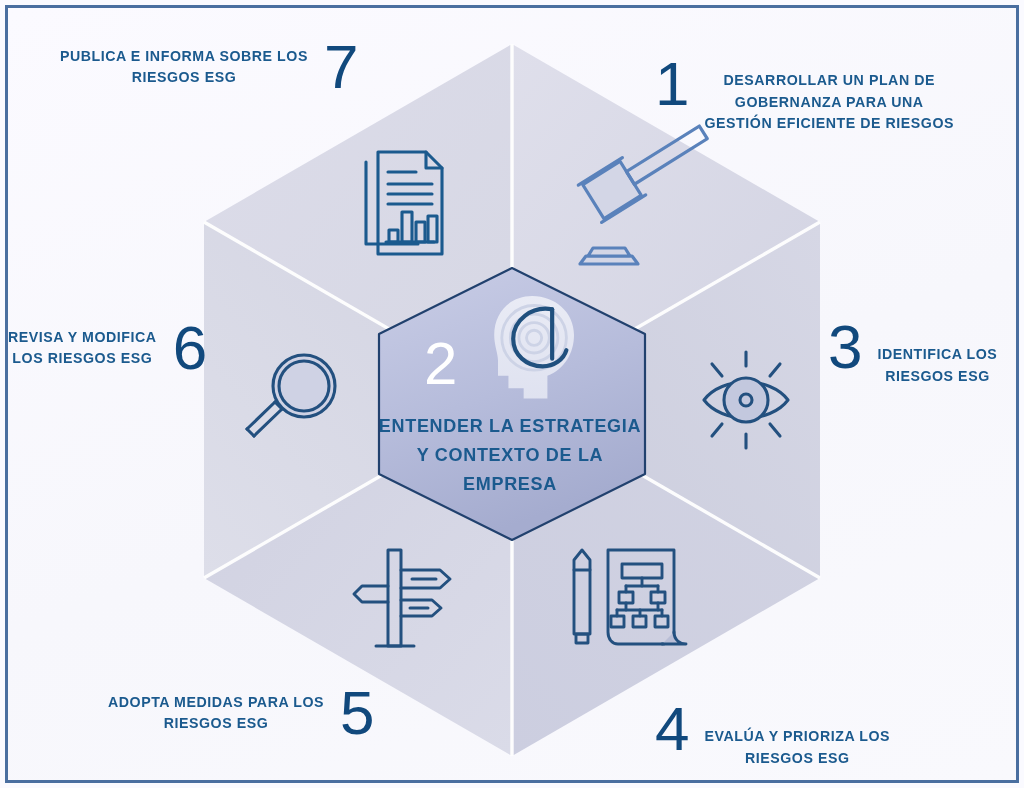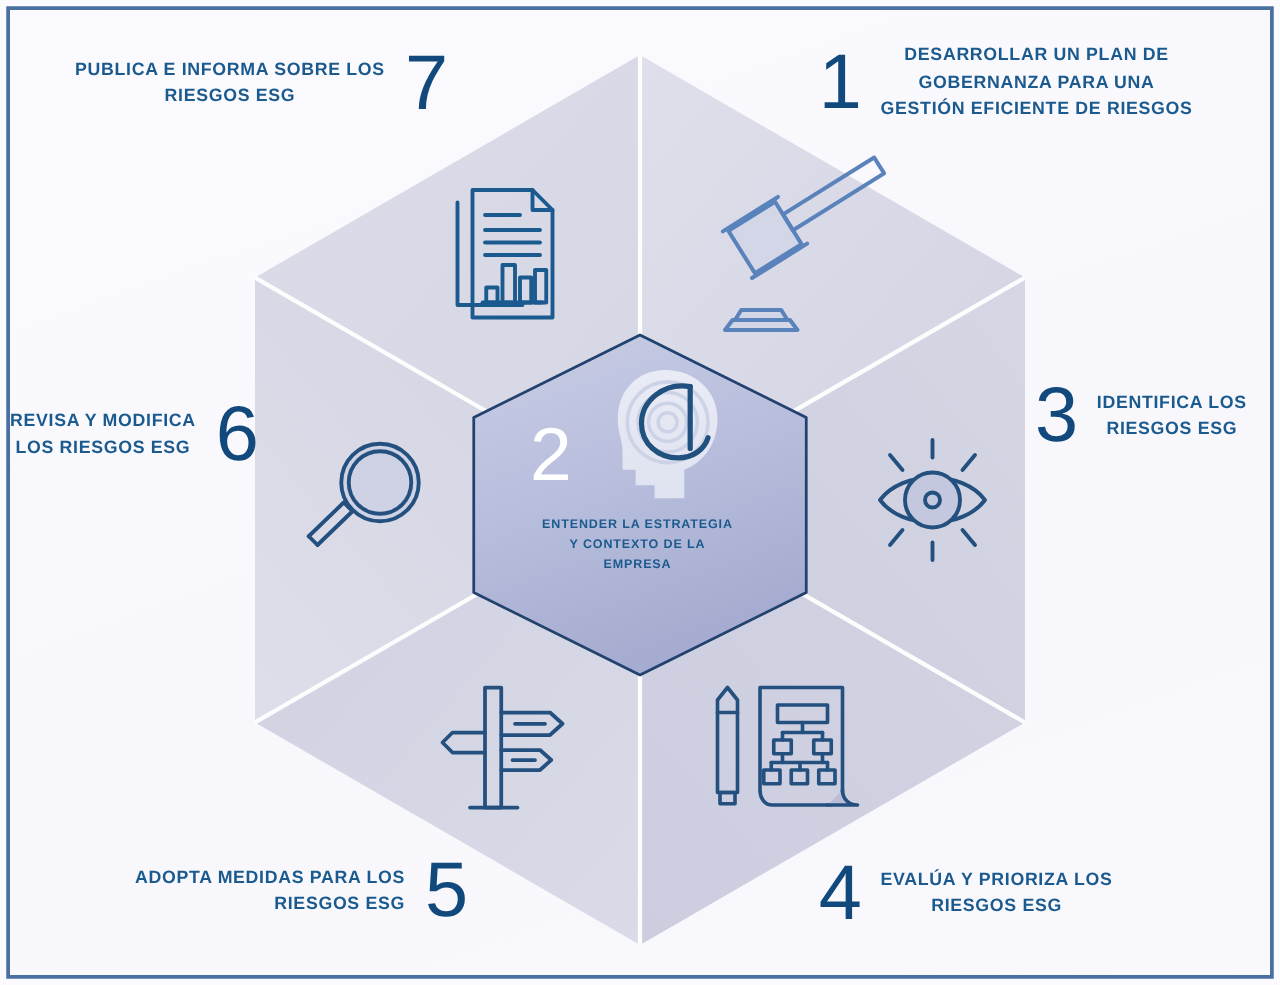--- a/index.html
+++ b/index.html
@@ -64,40 +64,40 @@
     font-size: 14.2px;
     font-weight: 700;
     color: #1b5a8e;
     letter-spacing: 0.55px;
     line-height: 1.52;
     text-transform: uppercase;
     white-space: pre-line;
   }
   .callout.left { flex-direction: row; }
   .callout.left .txt { text-align: right; margin-right: 16px; }
-  .callout.right .txt { text-align: center; margin-left: 16px; }
+  .callout.right .txt { text-align: center; margin-left: 16px; margin-top: 36px; }
 
   #c7 { left: 60px;  top: 42px;  }
   #c7 .txt { text-align: center; }
   #c1 { left: 655px; top: 34px;  }
   #c6 { left: 8px;   top: 323px; }
   #c6 .txt { text-align: center; }
   #c3 { left: 828px; top: 308px; }
   #c5 { left: 108px; top: 688px; }
-  #c5 .txt { }
+  #c5 .txt { text-align: center; }
   #c4 { left: 655px; top: 690px; }
 
   
   #center-label {
     position: absolute;
     left: 360px;
     top: 412px;
     width: 300px;
     text-align: center;
-    font-size: 10px;
+    font-size: 18px;
     font-weight: 700;
     color: #1b5a8e;
     letter-spacing: 0.7px;
     line-height: 1.62;
     text-transform: uppercase;
     white-space: pre-line;
     z-index: 26;
   }
   #center-number {
     position: absolute;

